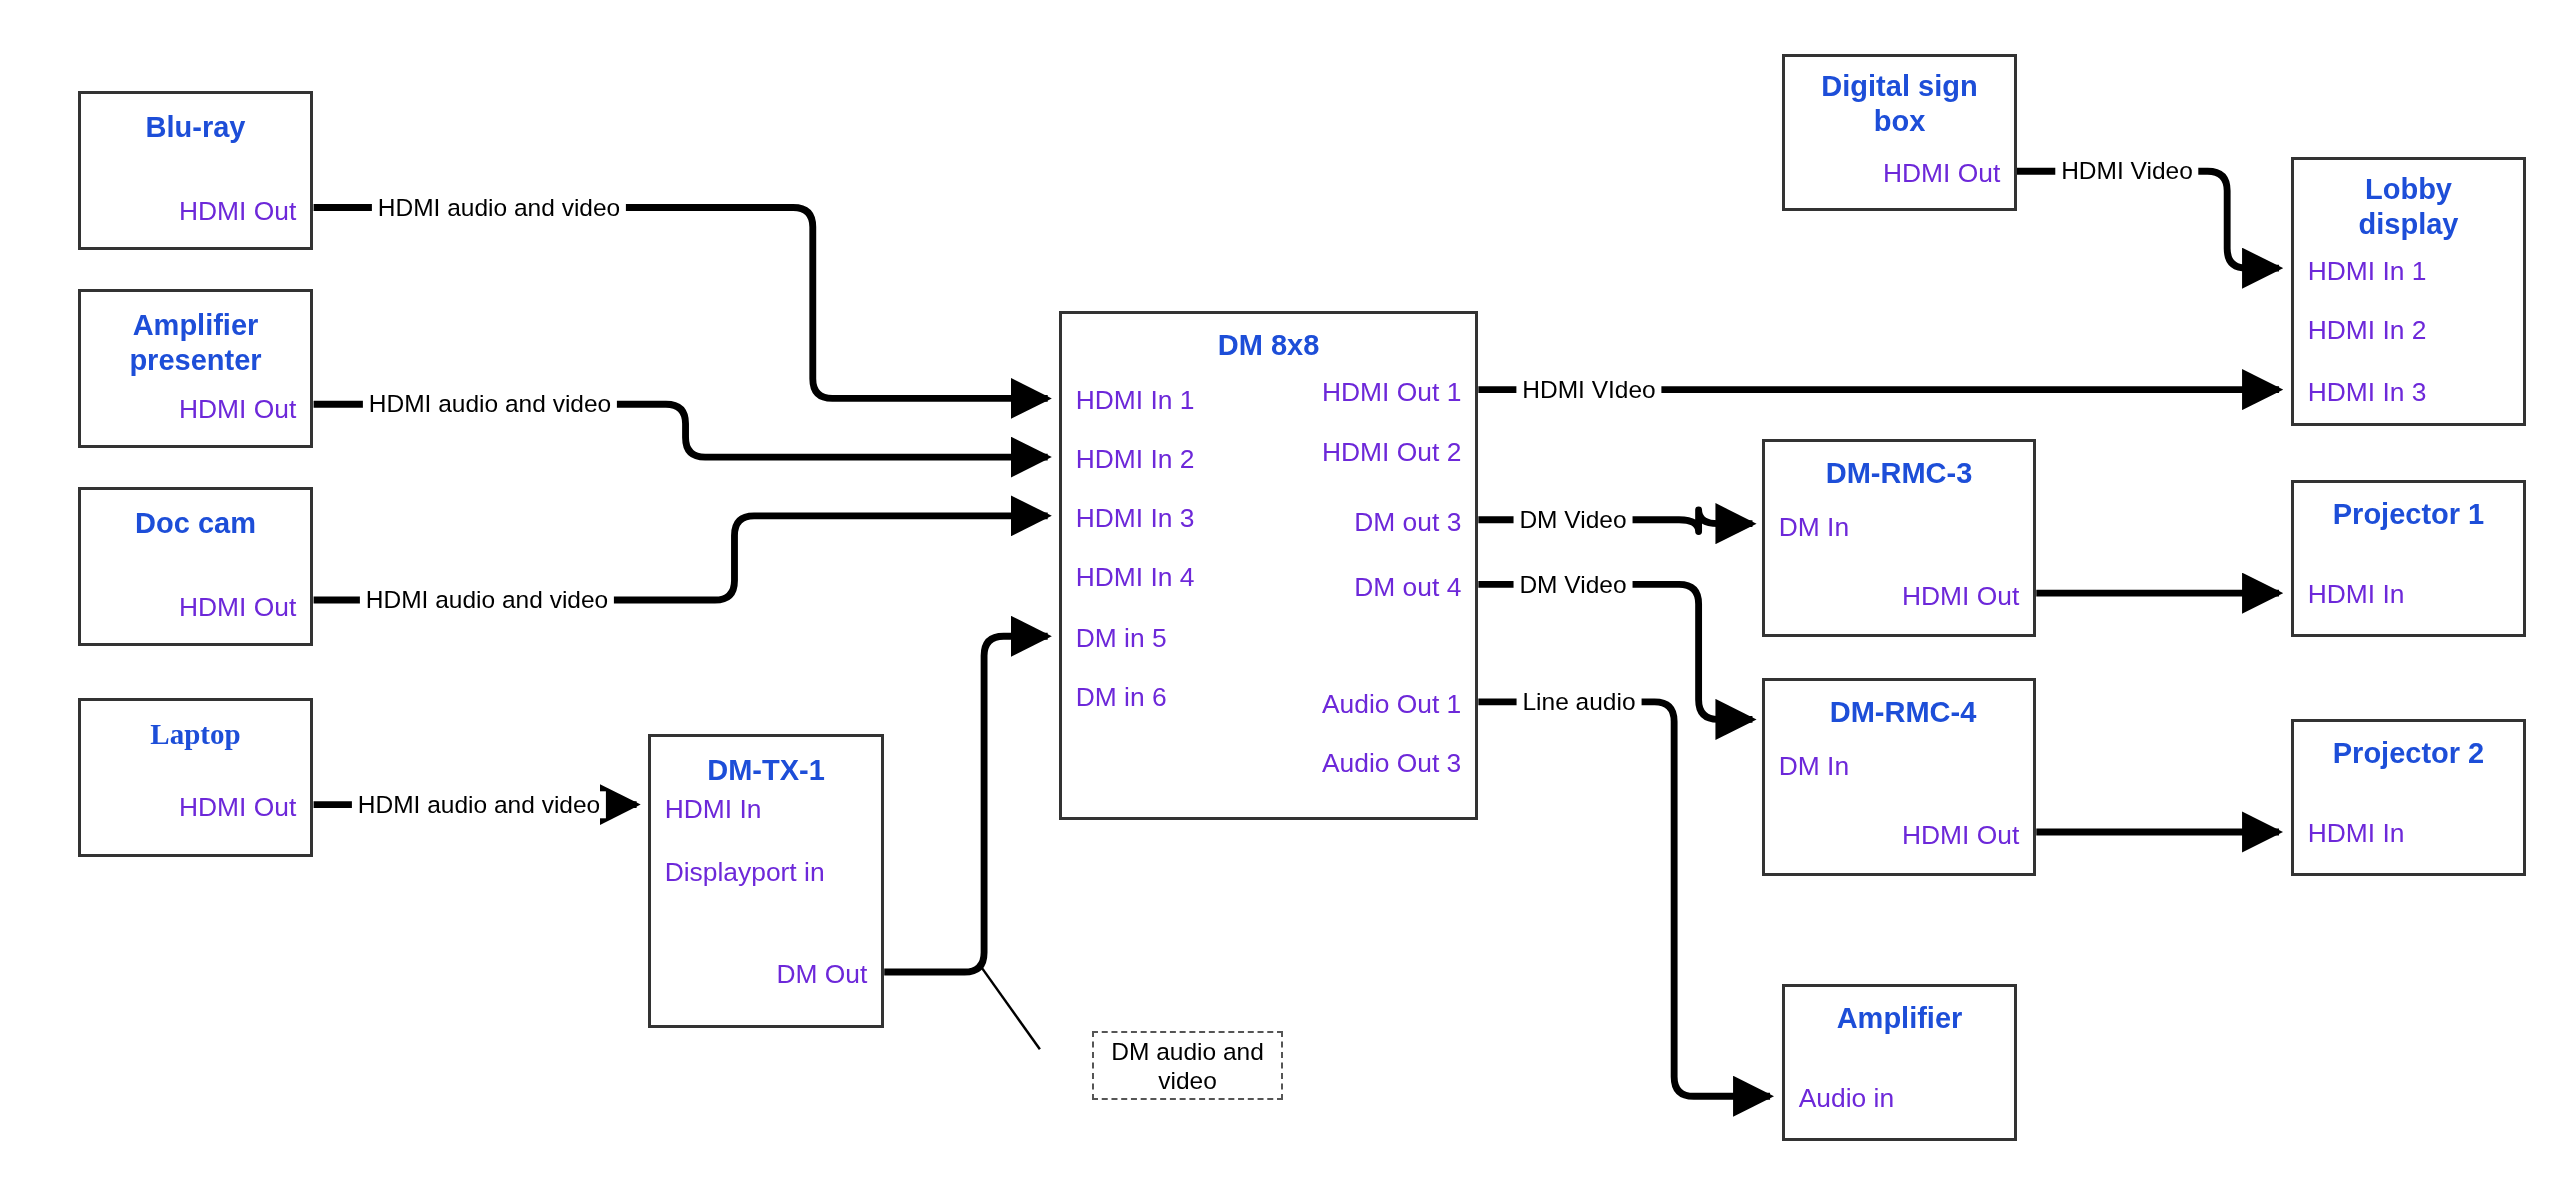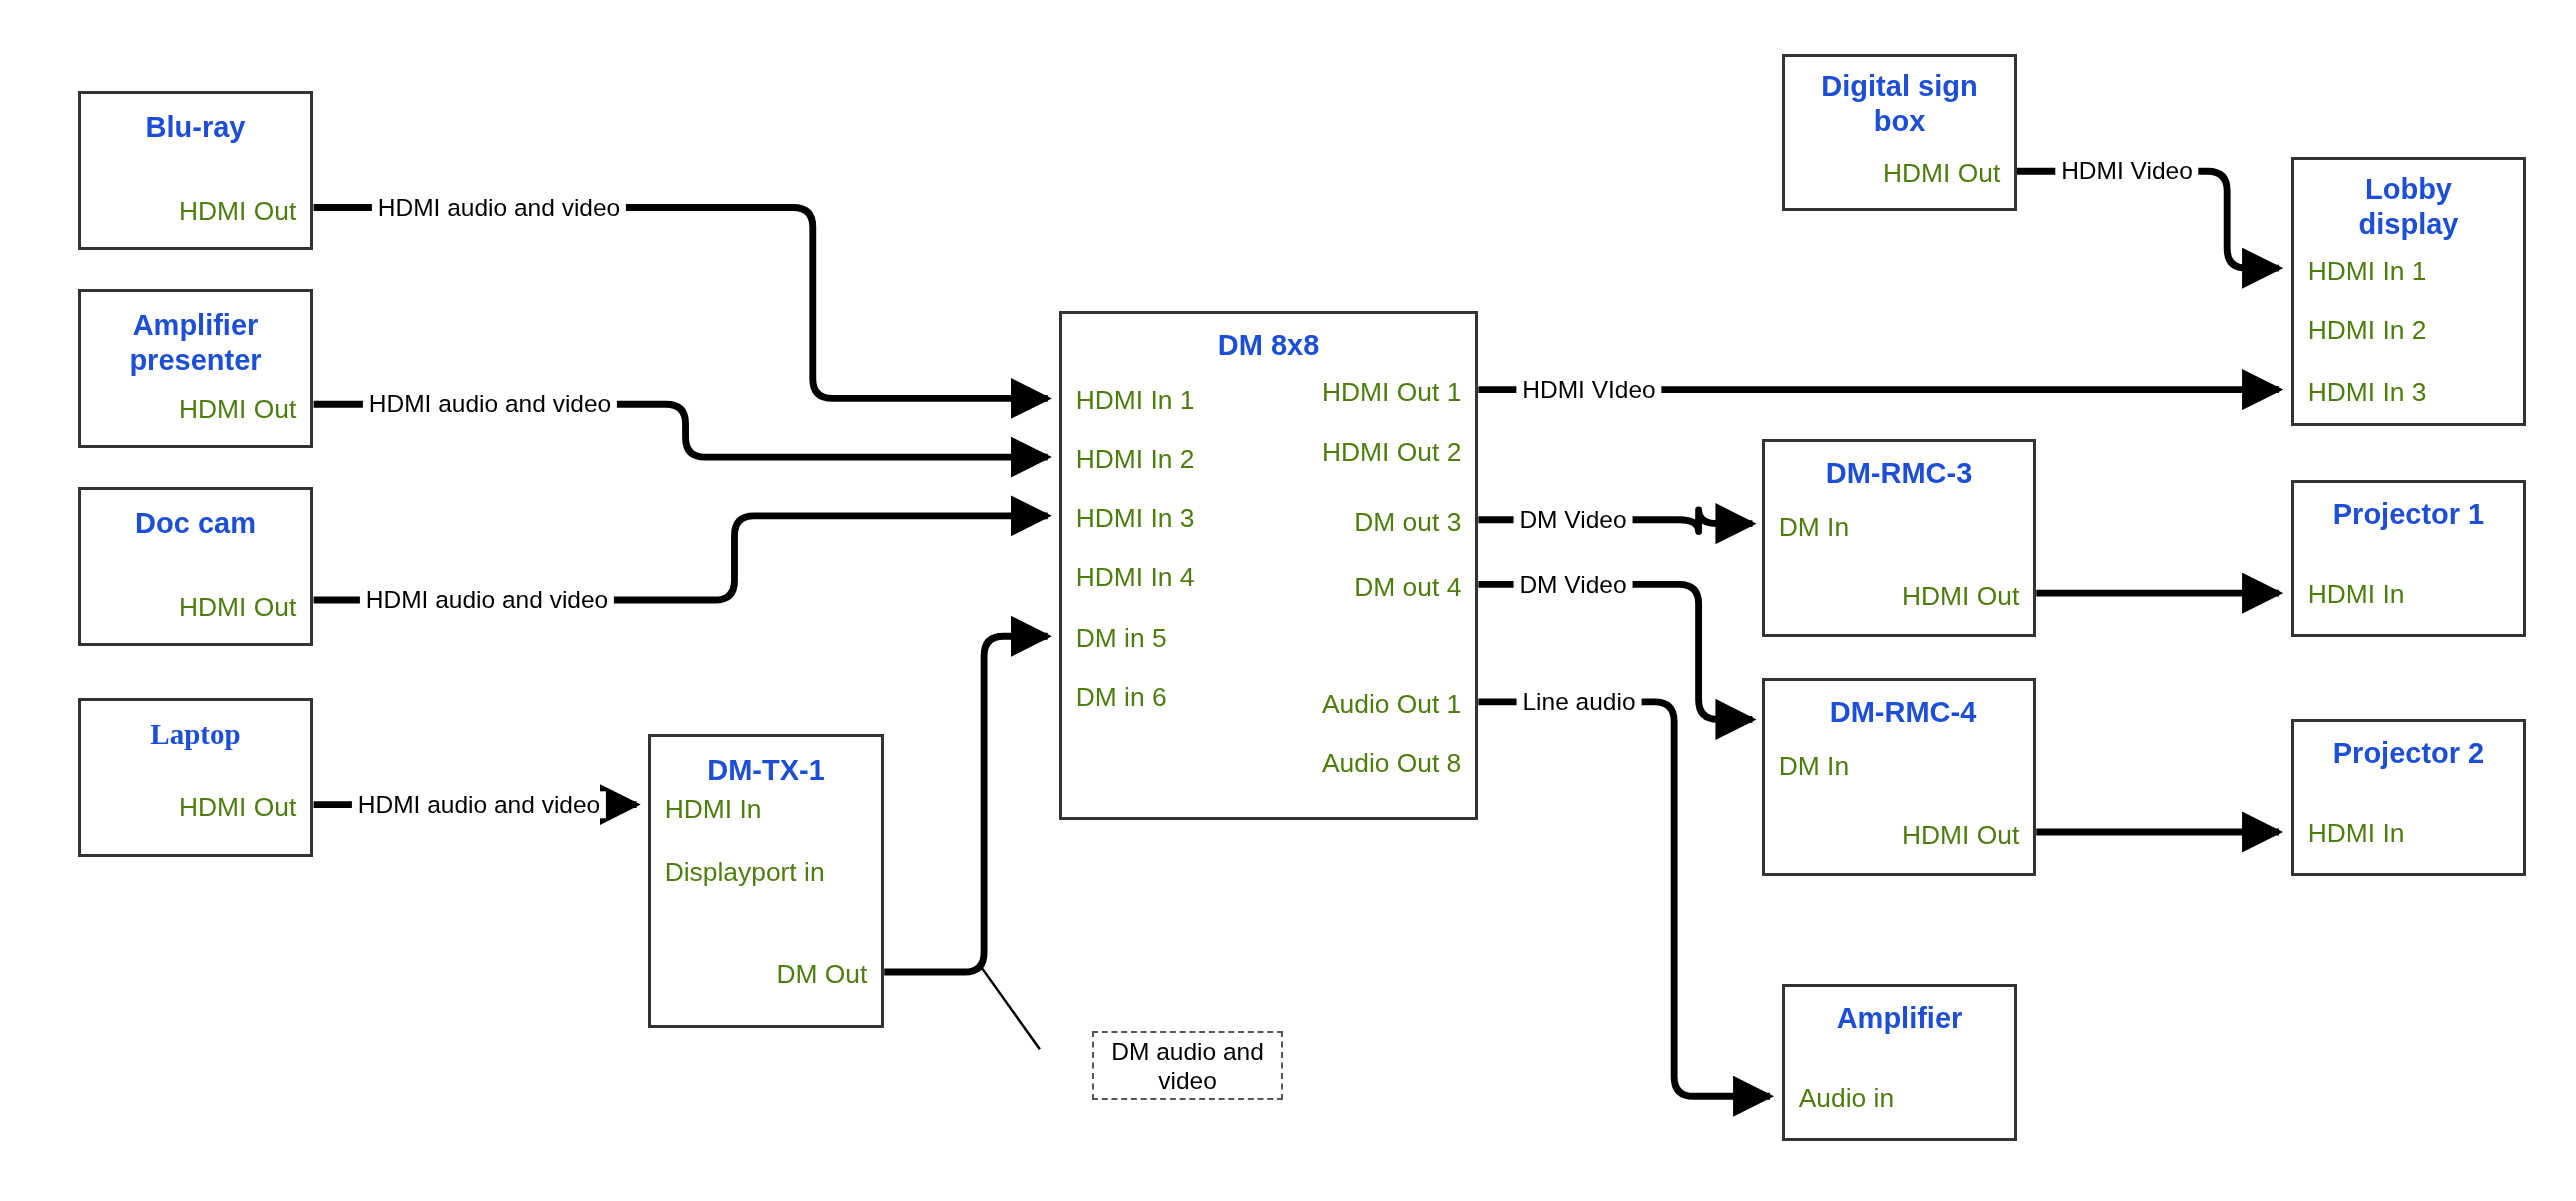--- a/index.html
+++ b/index.html
@@ -35,21 +35,21 @@
     right: 0;
     text-align: center;
     font-weight: bold;
     font-size: 29px;
     color: #1d4ed8;
     line-height: 35px;
   }
   .port {
     position: absolute;
     font-size: 26.4px;
-    color: #4d7c0f;
+    color: #6d28d9;
     line-height: 31px;
     white-space: nowrap;
   }
   .port-left  { left: 13.7px;  text-align: left; }
   .port-right { right: 13.7px; text-align: right; }
   .callout {
     position: absolute;
     box-sizing: border-box;
     border: 2px dashed #555555;
     background: #ffffff;
@@ -151,21 +151,21 @@
     <div class="port port-left" style="top:189px;">HDMI In 3</div>
     <div class="port port-left" style="top:248px;">HDMI In 4</div>
     <div class="port port-left" style="top:309px;">DM in 5</div>
     <div class="port port-left" style="top:368px;">DM in 6</div>
 
     <div class="port port-right" style="top:63px;">HDMI Out 1</div>
     <div class="port port-right" style="top:123px;">HDMI Out 2</div>
     <div class="port port-right" style="top:193px;">DM out 3</div>
     <div class="port port-right" style="top:258px;">DM out 4</div>
     <div class="port port-right" style="top:375px;">Audio Out 1</div>
-    <div class="port port-right" style="top:434px;">Audio Out 8</div>
+    <div class="port port-right" style="top:434px;">Audio Out 3</div>
   </div>
 
   <div class="node" style="left:1782px; top:54px; width:235px; height:157px;">
     <div class="node-title" style="top:11.7px; padding:0 33px;">Digital sign box</div>
     <div class="port port-right" style="top:101px;">HDMI Out</div>
   </div>
 
   <div class="node" style="left:2291px; top:157px; width:235px; height:269px;padding-left:12px;">
     <div class="node-title" style="top:11.7px; padding:0 47px;">Lobby display</div>
     <div class="port port-left" style="top:96px;">HDMI In 1</div>

